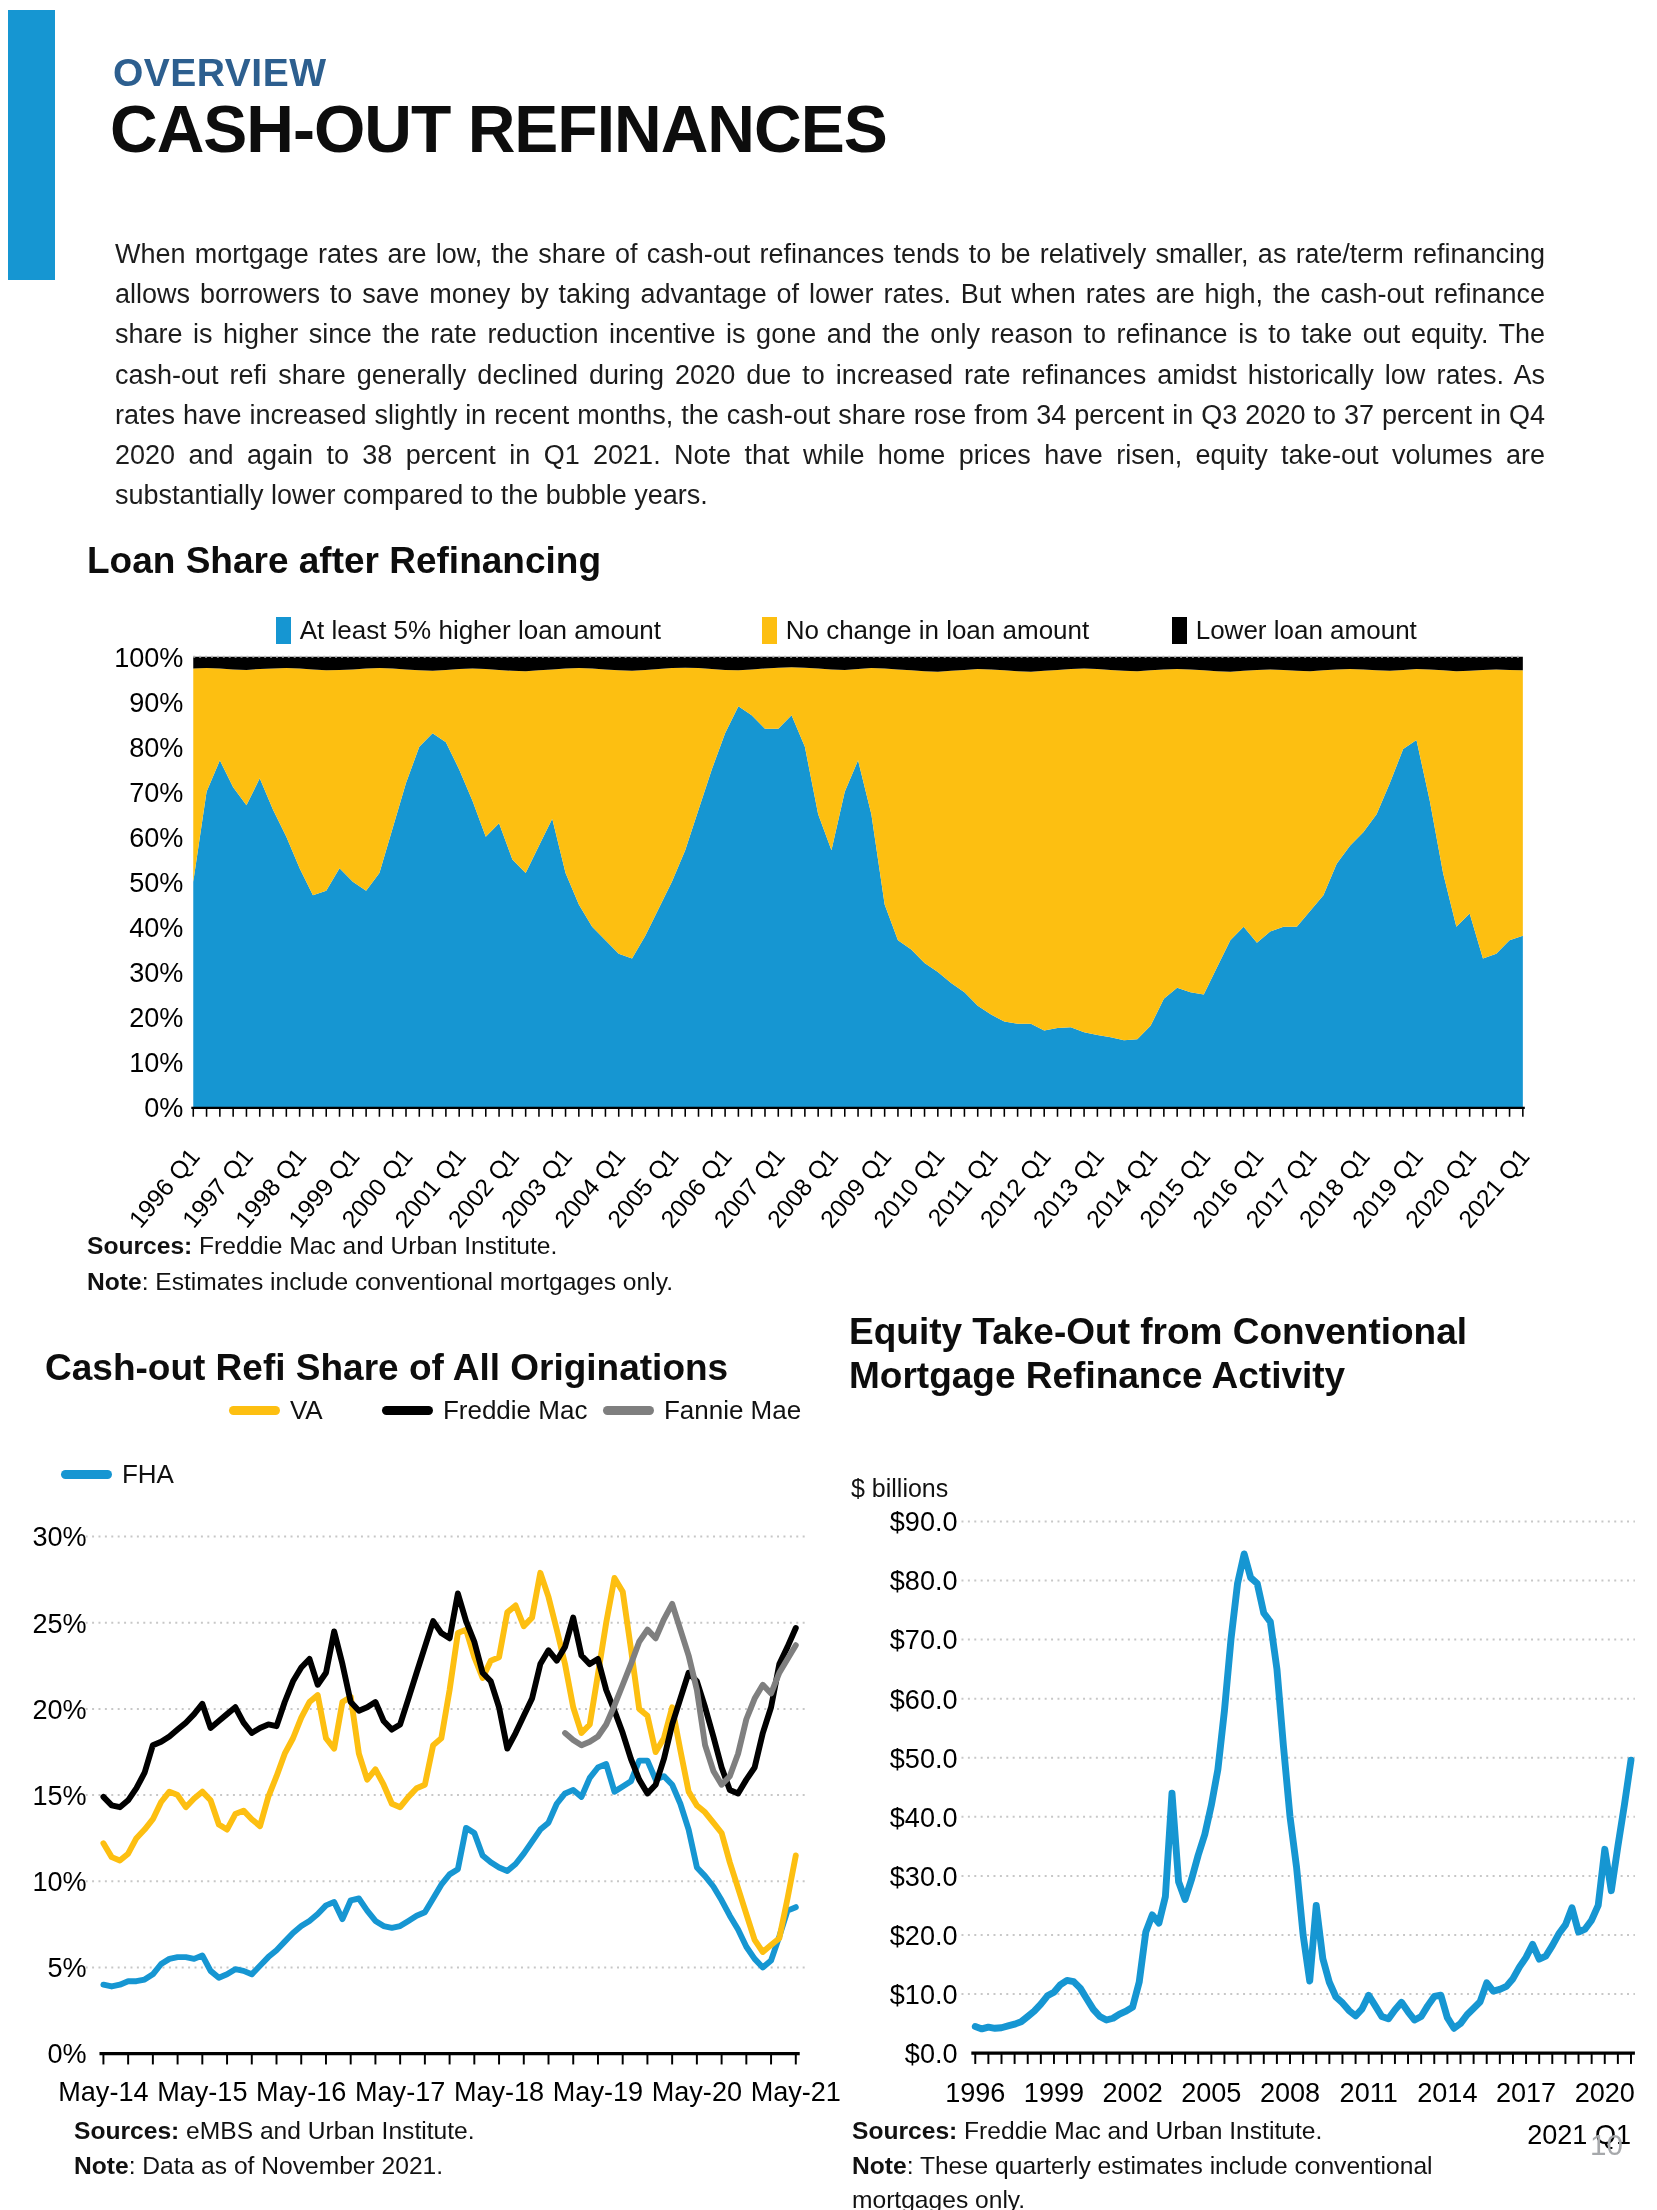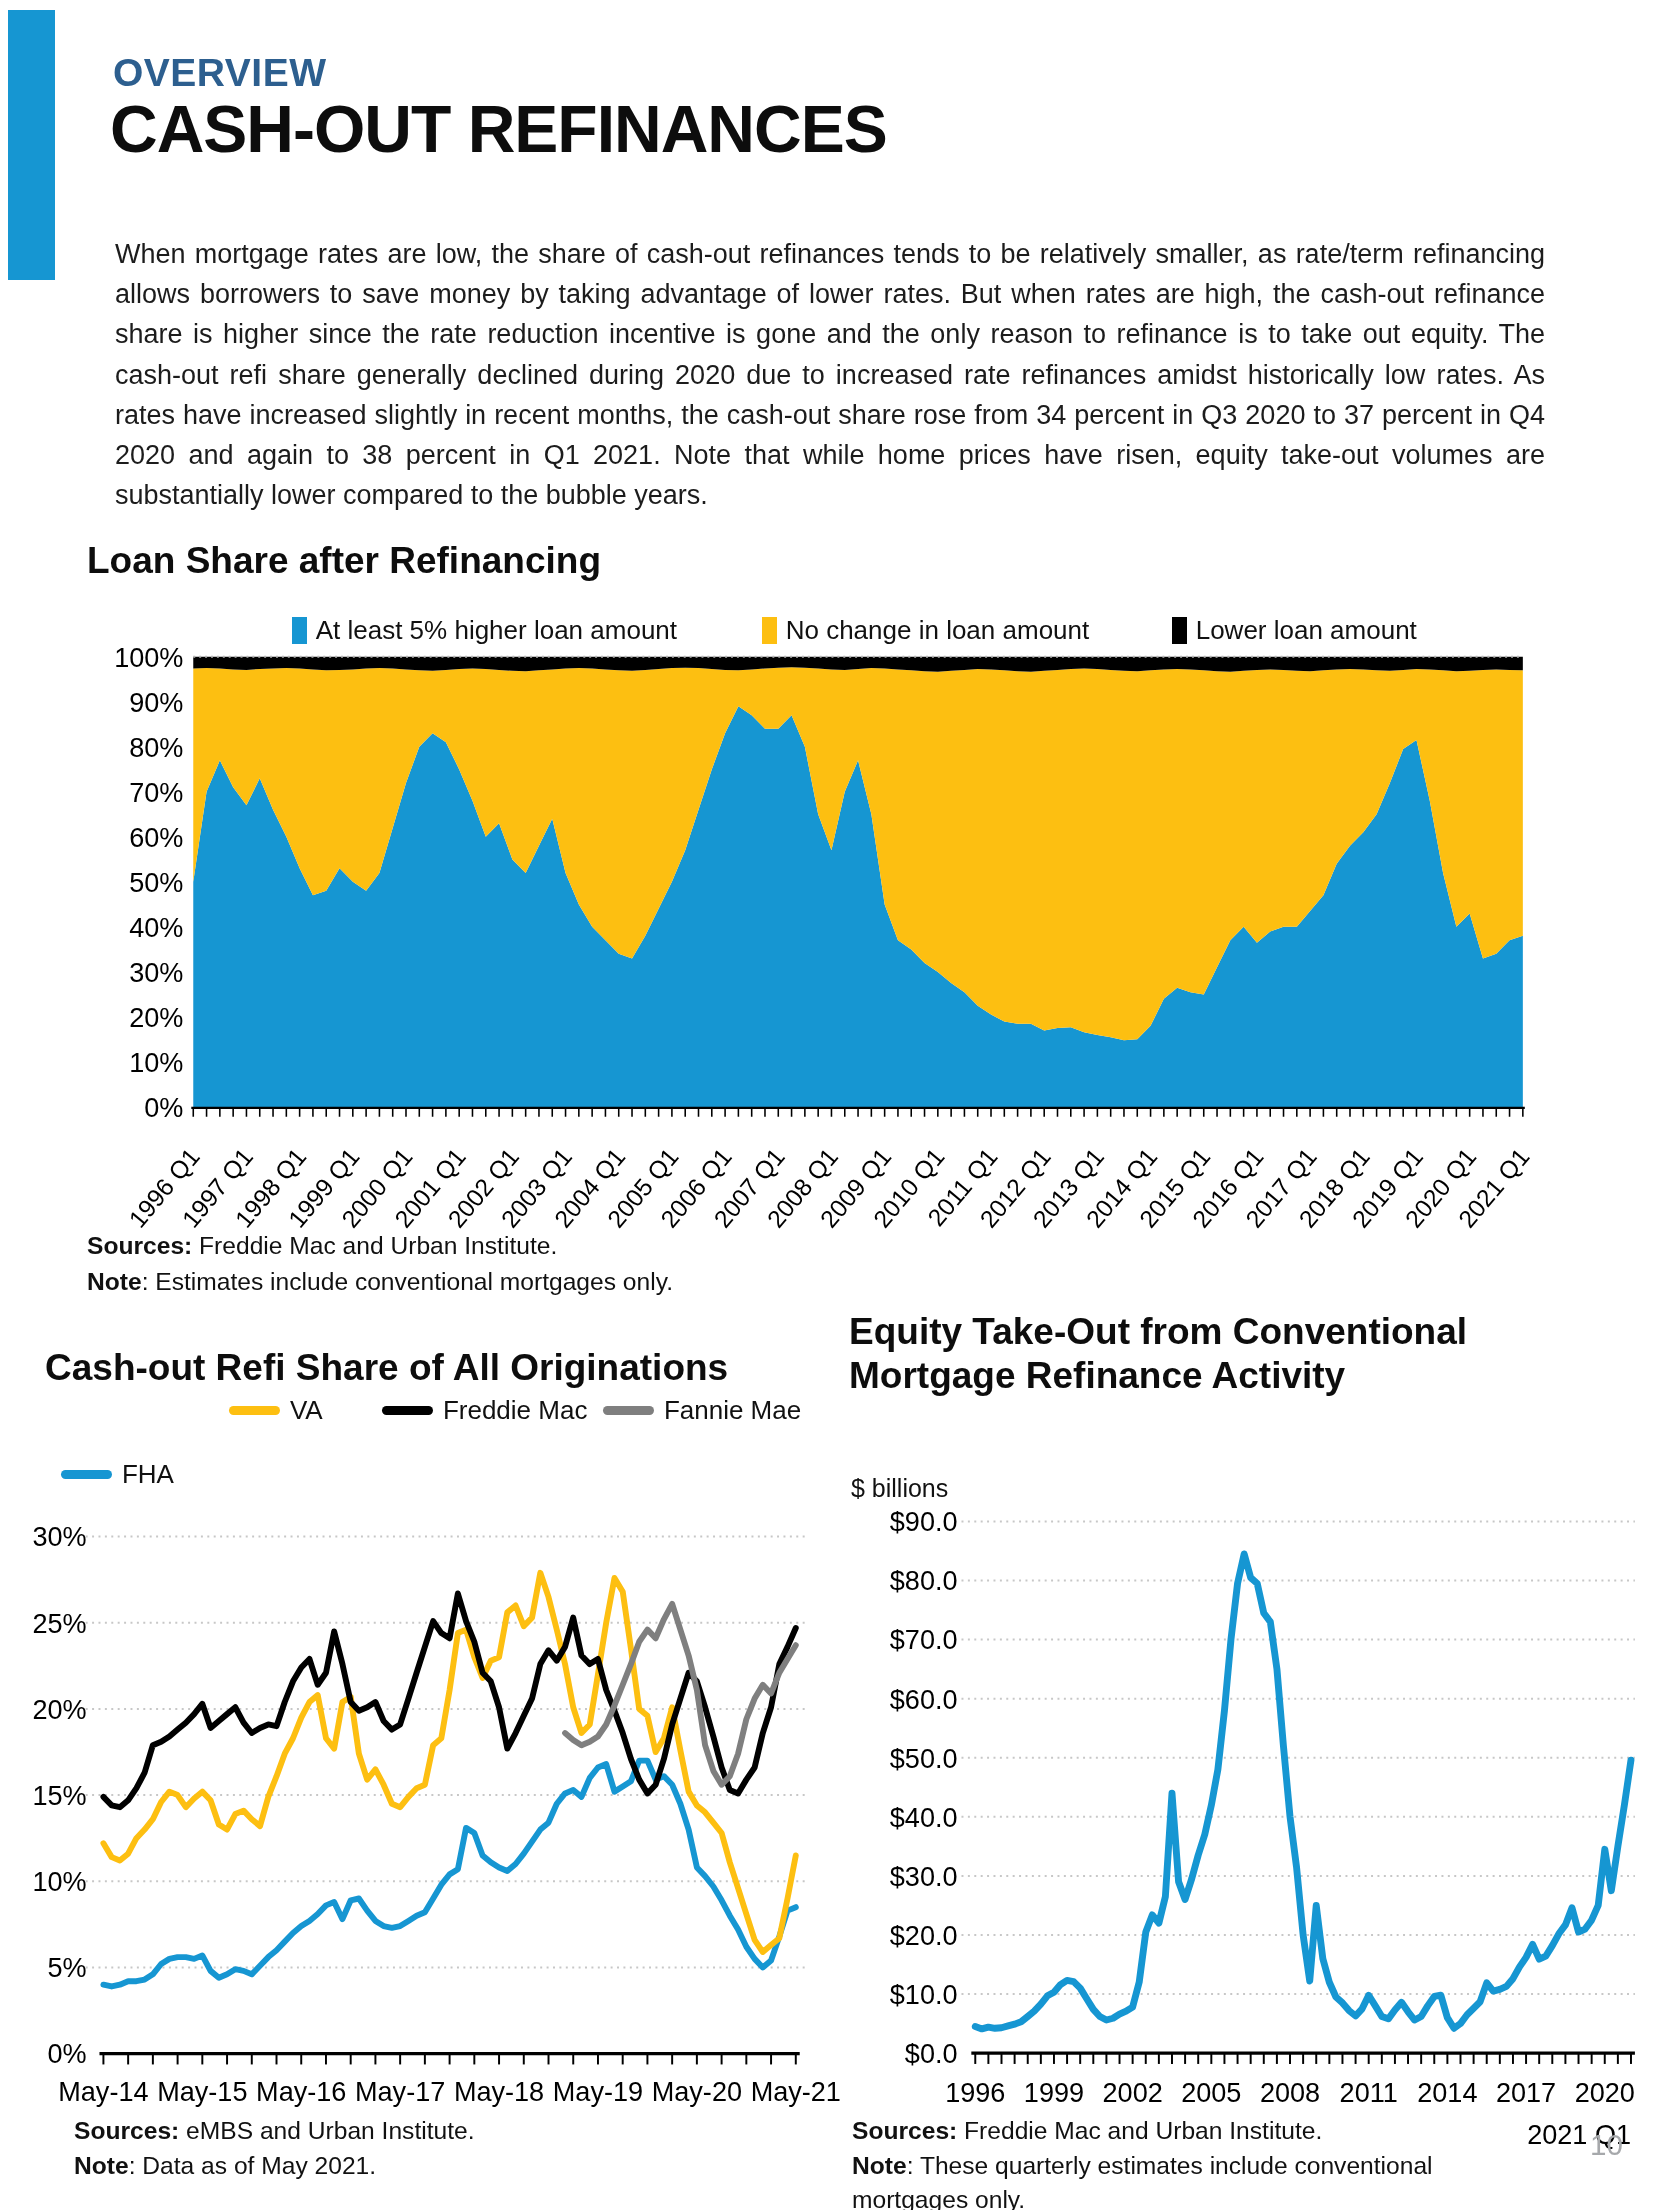--- a/index.html
+++ b/index.html
@@ -31,21 +31,21 @@
 <div id="page">
 
   <div id="accent-bar" class="abs"></div>
 
   <div id="eyebrow" class="abs">OVERVIEW</div>
   <div id="page-title" class="abs">CASH-OUT REFINANCES</div>
   <div id="intro" class="abs">When mortgage rates are low, the share of cash-out refinances tends to be relatively smaller, as rate/term refinancing allows borrowers to save money by taking advantage of lower rates. But when rates are high, the cash-out refinance share is higher since the rate reduction incentive is gone and the only reason to refinance is to take out equity. The cash-out refi share generally declined during 2020 due to increased rate refinances amidst historically low rates. As rates have increased slightly in recent months, the cash-out share rose from 34 percent in Q3 2020 to 37 percent in Q4 2020 and again to 38 percent in Q1 2021. Note that while home prices have risen, equity take-out volumes are substantially lower compared to the bubble years.</div>
 
   <div id="c1-title" class="abs chart-title">Loan Share after Refinancing</div>
   <div id="c1-legend">
-      <div class="legend-item" style="left: 292px; top: 615px;">
+      <div class="legend-item" style="left: 276px; top: 615px;">
         <span class="sq" style="background: rgb(22, 150, 210);"></span>
         <span class="lab">At least 5% higher loan amount</span>
       </div>
       <div class="legend-item" style="left: 762px; top: 615px; justify-content: center;">
         <span class="sq" style="background: rgb(253, 191, 17);"></span>
         <span class="lab">No change in loan amount</span>
       </div>
       <div class="legend-item" style="left: 1172px; top: 615px;">
         <span class="sq" style="background: rgb(0, 0, 0);"></span>
         <span class="lab">Lower loan amount</span>
@@ -294,21 +294,21 @@
         <path d="M105.0,570.0 L113.4,571.8 L121.7,570.0 L130.1,566.5 L138.5,566.5 L146.8,564.8 L155.2,559.5 L163.6,549.0 L172.0,543.8 L180.3,542.0 L188.7,542.0 L197.1,543.8 L205.4,540.3 L213.8,556.0 L222.2,563.0 L230.5,559.5 L238.9,554.3 L247.3,556.0 L255.6,559.5 L264.0,550.8 L272.4,542.0 L280.8,535.0 L289.1,526.3 L297.5,517.5 L305.9,510.5 L314.2,505.3 L322.6,498.3 L331.0,489.5 L339.3,486.0 L347.7,503.5 L356.1,484.3 L364.4,482.5 L372.8,494.8 L381.2,505.3 L389.5,510.5 L397.9,512.3 L406.3,510.5 L414.7,505.3 L423.0,500.0 L431.4,496.5 L439.8,482.5 L448.1,468.5 L456.5,458.0 L464.9,452.8 L473.2,410.8 L481.6,416.0 L490.0,438.8 L498.3,445.8 L506.7,451.0 L515.1,454.5 L523.5,447.5 L531.8,437.0 L540.2,424.8 L548.6,412.5 L556.9,405.5 L565.3,386.3 L573.7,375.8 L582.0,372.3 L590.4,379.3 L598.8,360.0 L607.1,349.5 L615.5,346.0 L623.9,374.0 L632.3,368.8 L640.6,363.5 L649.0,342.5 L657.4,342.5 L665.7,361.8 L674.1,358.3 L682.5,367.0 L690.8,386.3 L699.2,412.5 L707.6,451.0 L715.9,459.8 L724.3,470.3 L732.7,484.3 L741.0,500.0 L749.4,514.0 L757.8,531.5 L766.2,543.8 L774.5,552.5 L782.9,545.5 L791.3,521.0 L799.6,494.8 L808.0,491.3" fill="none" stroke="#1696d2" stroke-width="6" stroke-linejoin="round" stroke-linecap="round"></path>
         <path d="M105.0,426.5 L113.4,440.5 L121.7,444.0 L130.1,437.0 L138.5,421.3 L146.8,412.5 L155.2,402.0 L163.6,384.5 L172.0,374.0 L180.3,377.5 L188.7,389.8 L197.1,381.0 L205.4,374.0 L213.8,382.8 L222.2,407.3 L230.5,412.5 L238.9,396.8 L247.3,393.3 L255.6,402.0 L264.0,409.0 L272.4,379.3 L280.8,358.3 L289.1,335.5 L297.5,319.8 L305.9,298.8 L314.2,283.0 L322.6,276.0 L331.0,319.8 L339.3,330.3 L347.7,283.0 L356.1,277.8 L364.4,335.5 L372.8,361.8 L381.2,351.3 L389.5,367.0 L397.9,386.3 L406.3,389.8 L414.7,379.3 L423.0,370.5 L431.4,367.0 L439.8,326.8 L448.1,319.8 L456.5,270.8 L464.9,213.0 L473.2,209.5 L481.6,237.5 L490.0,258.5 L498.3,241.0 L506.7,237.5 L515.1,192.0 L523.5,185.0 L531.8,206.0 L540.2,197.3 L548.6,151.8 L556.9,176.3 L565.3,209.5 L573.7,244.5 L582.0,288.3 L590.4,314.5 L598.8,305.8 L607.1,255.0 L615.5,202.5 L623.9,157.0 L632.3,171.0 L640.6,228.8 L649.0,290.0 L657.4,297.0 L665.7,333.8 L674.1,319.8 L682.5,288.3 L690.8,332.0 L699.2,374.0 L707.6,388.0 L715.9,395.0 L724.3,405.5 L732.7,416.0 L741.0,445.8 L749.4,472.0 L757.8,498.3 L766.2,524.5 L774.5,536.8 L782.9,529.8 L791.3,522.8 L799.6,482.5 L808.0,438.8" fill="none" stroke="#fdbf11" stroke-width="6" stroke-linejoin="round" stroke-linecap="round"></path>
         <path d="M105.0,379.3 L113.4,388.0 L121.7,389.8 L130.1,382.8 L138.5,370.5 L146.8,354.8 L155.2,326.8 L163.6,323.3 L172.0,318.0 L180.3,311.0 L188.7,304.0 L197.1,295.3 L205.4,284.8 L213.8,309.3 L222.2,302.3 L230.5,295.3 L238.9,288.3 L247.3,304.0 L255.6,314.5 L264.0,309.3 L272.4,305.8 L280.8,307.5 L289.1,283.0 L297.5,262.0 L305.9,248.0 L314.2,239.3 L322.6,265.5 L331.0,253.3 L339.3,211.3 L347.7,244.5 L356.1,283.0 L364.4,291.8 L372.8,288.3 L381.2,283.0 L389.5,302.3 L397.9,311.0 L406.3,305.8 L414.7,279.5 L423.0,253.3 L431.4,227.0 L439.8,200.8 L448.1,213.0 L456.5,218.3 L464.9,172.8 L473.2,200.8 L481.6,221.8 L490.0,253.3 L498.3,262.0 L506.7,288.3 L515.1,330.3 L523.5,314.5 L531.8,297.0 L540.2,279.5 L548.6,244.5 L556.9,230.5 L565.3,241.0 L573.7,227.0 L582.0,197.3 L590.4,235.8 L598.8,244.5 L607.1,239.3 L615.5,270.8 L623.9,291.8 L632.3,314.5 L640.6,340.8 L649.0,361.8 L657.4,375.8 L665.7,367.0 L674.1,340.8 L682.5,305.8 L690.8,279.5 L699.2,253.3 L707.6,262.0 L715.9,288.3 L724.3,318.0 L732.7,349.5 L741.0,372.3 L749.4,375.8 L757.8,361.8 L766.2,349.5 L774.5,314.5 L782.9,288.3 L791.3,244.5 L799.6,227.0 L808.0,207.8" fill="none" stroke="#000000" stroke-width="6" stroke-linejoin="round" stroke-linecap="round"></path>
         <path d="M573.7,314.5 L582.0,321.5 L590.4,326.8 L598.8,323.3 L607.1,318.0 L615.5,305.8 L623.9,286.5 L632.3,265.5 L640.6,244.5 L649.0,221.8 L657.4,209.5 L665.7,218.3 L674.1,199.0 L682.5,183.3 L690.8,209.5 L699.2,235.8 L707.6,270.8 L715.9,326.8 L724.3,353.0 L732.7,367.0 L741.0,358.3 L749.4,335.5 L757.8,300.5 L766.2,279.5 L774.5,265.5 L782.9,274.3 L791.3,253.3 L799.6,239.3 L808.0,225.3" fill="none" stroke="#7f7f7f" stroke-width="6" stroke-linejoin="round" stroke-linecap="round"></path>
       </g>
     </svg>
   <div class="src" style="left:74px;top:2114px;">
     <b>Sources:</b><span> eMBS and Urban Institute.</span>
   </div>
   <div class="src" style="left:74px;top:2149px;">
-    <b>Note</b><span>: Data as of May 2021.</span>
+    <b>Note</b><span>: Data as of November 2021.</span>
   </div>
 
   <div id="c3-title" class="abs chart-title">
     <div>Equity Take-Out from Conventional</div>
     <div>Mortgage Refinance Activity</div>
   </div>
   <div id="c3-units" class="abs">$ billions</div>
   <svg id="c3-svg" style="left:837px;top:1487px;" width="821px" height="701" viewBox="0 0 833 712">
       <g>
         <line x1="126" y1="515" x2="810" y2="515" stroke="#c7c7c7" stroke-width="2" stroke-dasharray="2 4.5"></line>

